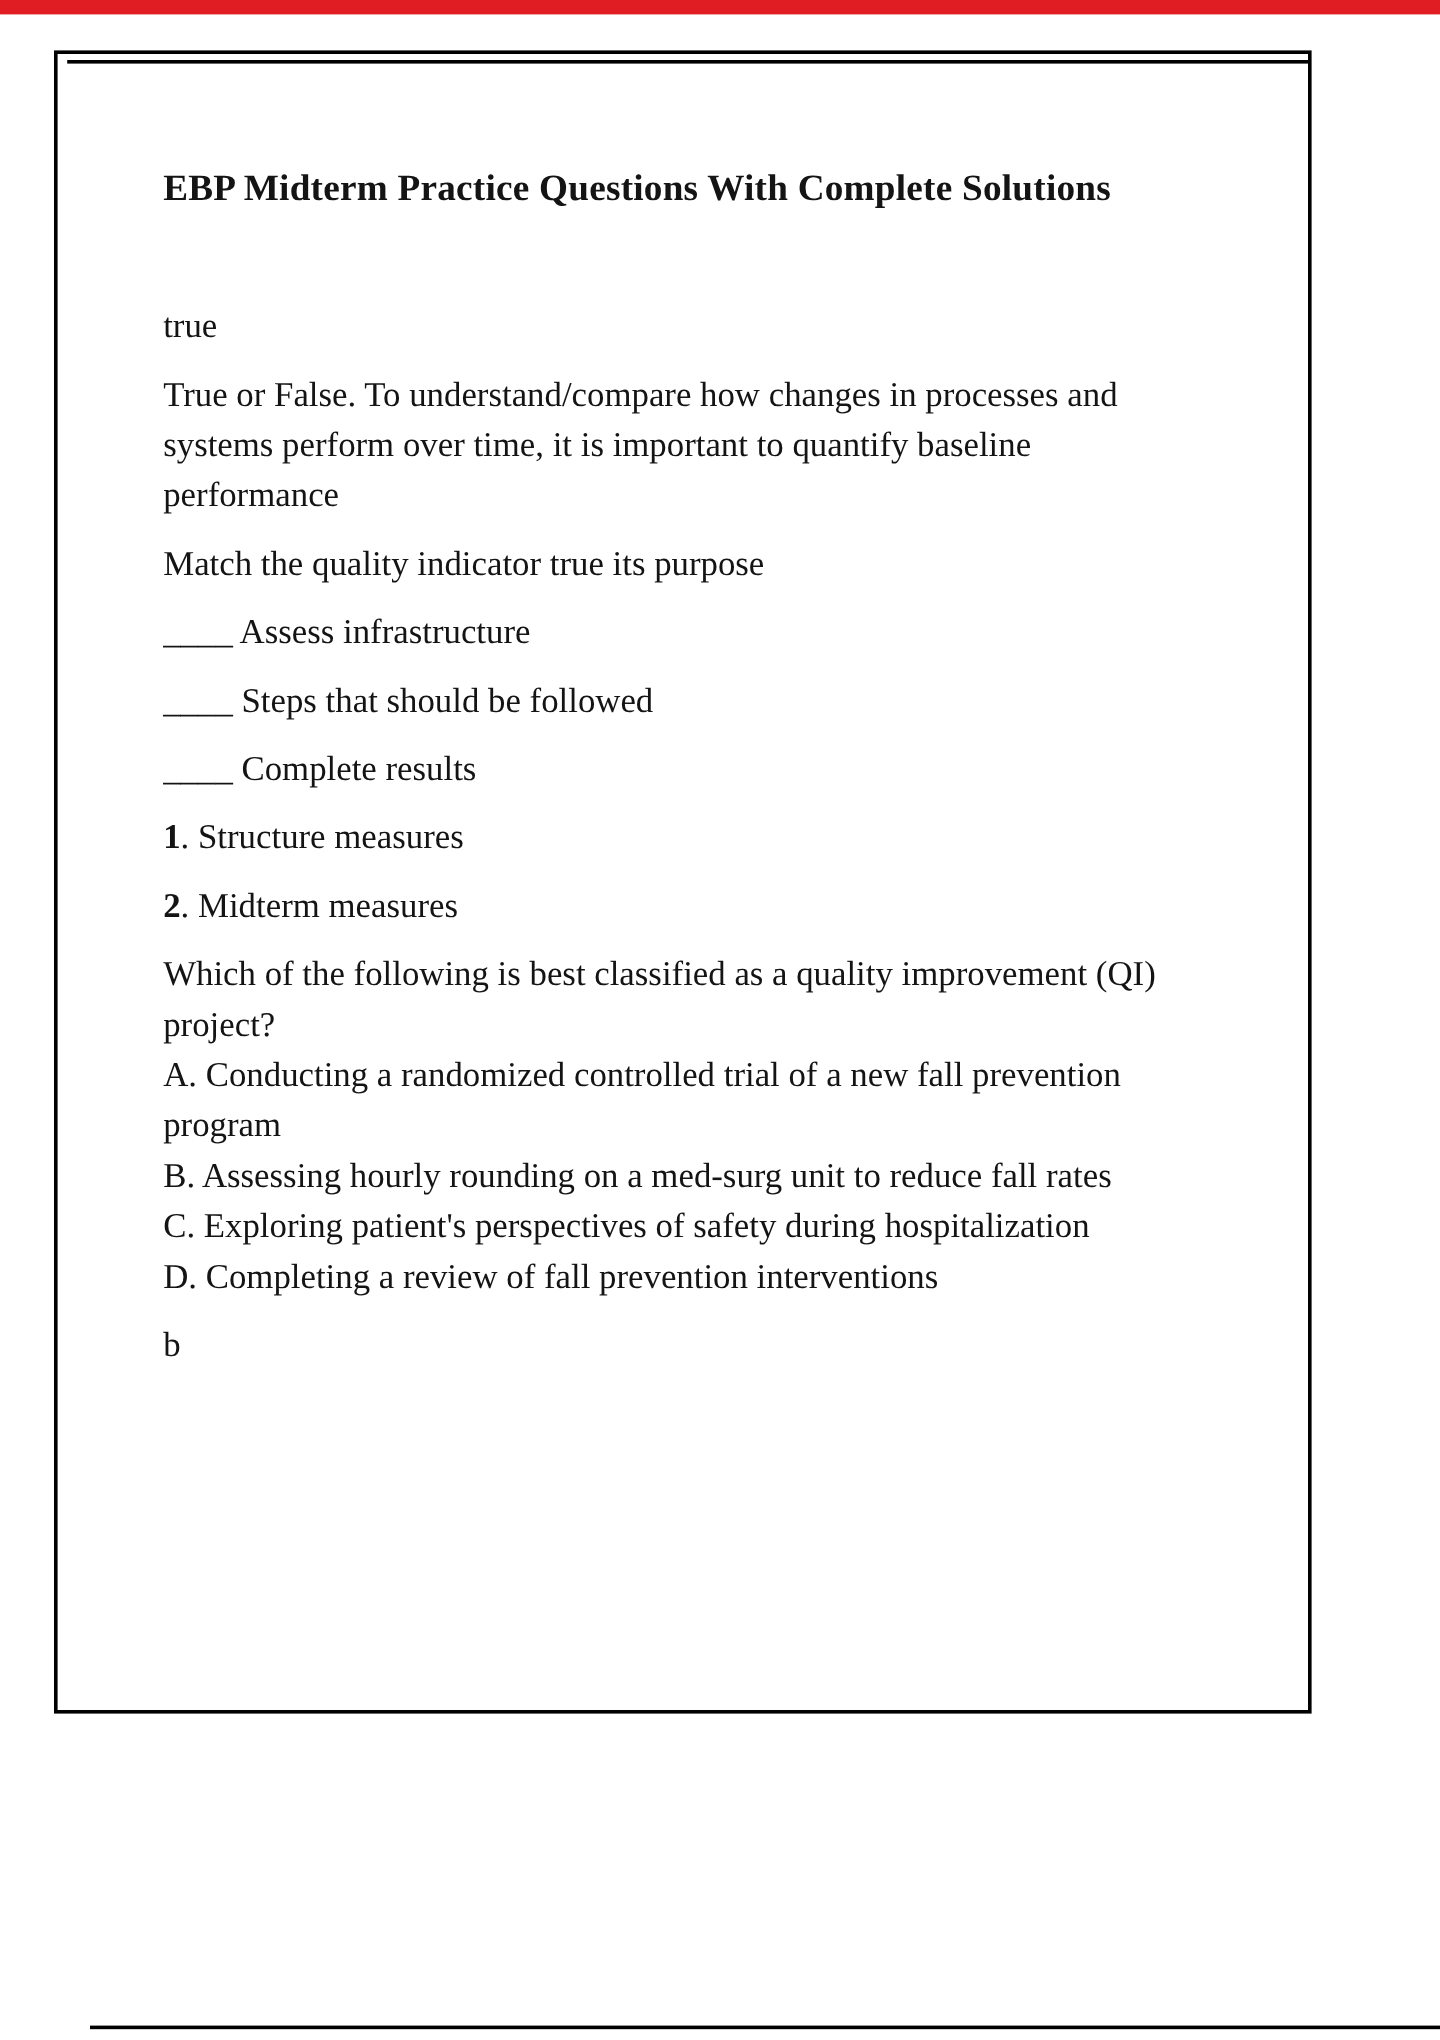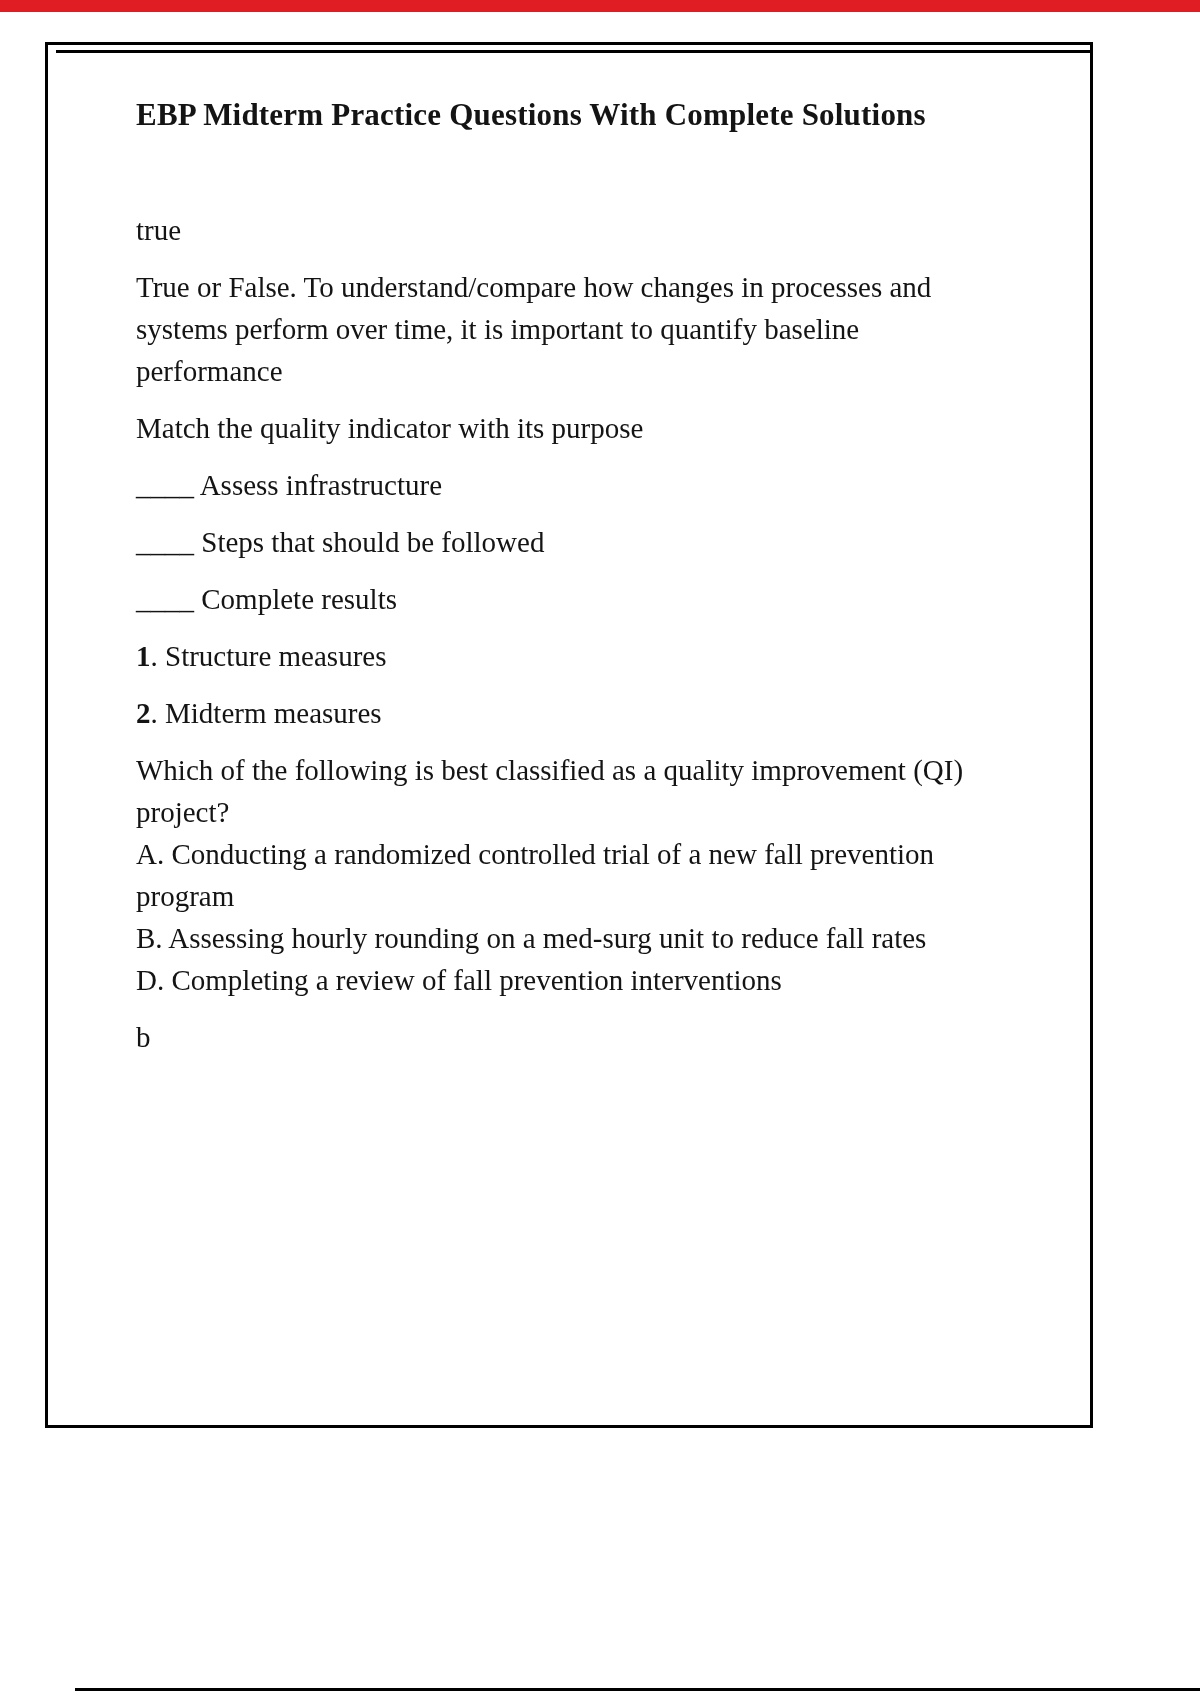--- a/index.html
+++ b/index.html
@@ -22,21 +22,21 @@
     height: 12px;
     background: #e11d24;
   }
   .border-box {
     position: absolute;
     top: 42px;
     left: 45px;
     width: 1048px;
     height: 1386px;
     border: 3px solid #000000;
-    padding: 52px 78px 0 88px;
+    padding: 94px 78px 0 88px;
     background: #ffffff;
   }
   
   .border-box::before {
     content: "";
     position: absolute;
     top: 5px;
     left: 8px;
     right: 0;
     border-top: 3px solid #000000;
@@ -71,38 +71,39 @@
   <div class="top-red-bar"></div>
 
   <div class="border-box">
 
     <h1 class="doc-title">EBP Midterm Practice Questions With Complete Solutions</h1>
 
     <p class="block">true</p>
 
     <p class="block">True or False. To understand/compare how changes in processes and systems perform over time, it is important to quantify baseline performance</p>
 
-    <p class="block">Match the quality indicator with its purpose</p>
+    <p class="block">Match the quality indicator true its purpose</p>
 
     <p class="block">____ Assess infrastructure</p>
 
     <p class="block">____ Steps that should be followed</p>
 
     <p class="block">____ Complete results</p>
 
     <p class="block"><span class="opt-num">1</span><span>. Structure measures</span></p>
 
     <p class="block"><span class="opt-num">2</span><span>. Midterm measures</span></p>
 
 
 
     <p class="block">
       <span class="line">Which of the following is best classified as a quality improvement (QI) project?</span>
       <span class="line">A. Conducting a randomized controlled trial of a new fall prevention program</span>
       <span class="line">B. Assessing hourly rounding on a med-surg unit to reduce fall rates</span>
+      <span class="line">C. Exploring patient's perspectives of safety during hospitalization</span>
       <span class="line">D. Completing a review of fall prevention interventions</span>
     </p>
 
     <p class="block">b</p>
 
   </div>
 
   <div class="bottom-divider"></div>
 
 </div>

